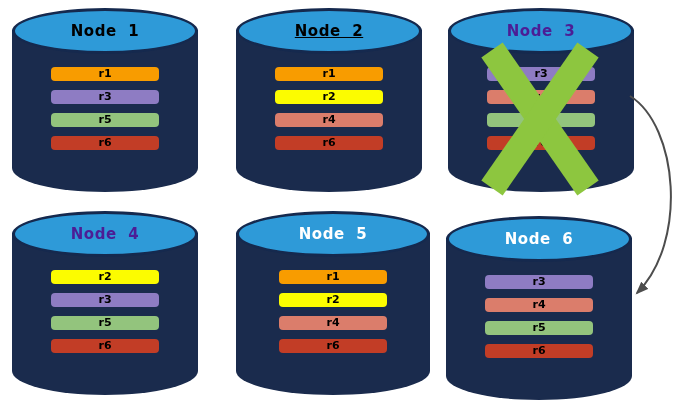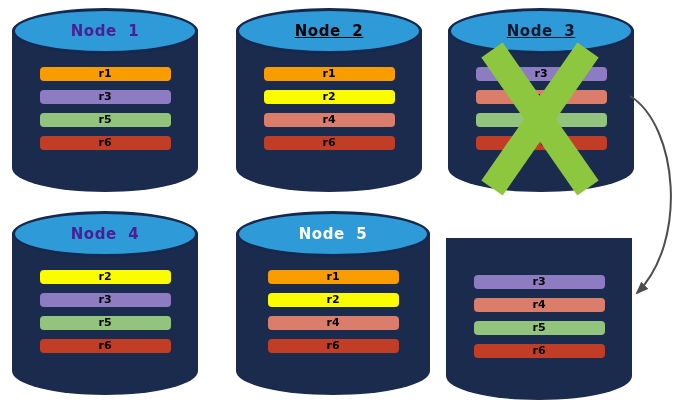--- a/index.html
+++ b/index.html
@@ -19,37 +19,37 @@
     border-radius:0 0 50% 50% / 0 0 24px 24px;}
   .cyl-top{position:absolute;left:0;right:0;top:0;height:46px;
     background:var(--cyl-top,#2E9AD8);
     border:3px solid var(--cyl-outline,#15294E);
     border-radius:50%;box-sizing:border-box;
     display:flex;align-items:center;justify-content:center;}
   .node-title{color:#ffffff;font-weight:bold;font-size:15px;word-spacing:6px;letter-spacing:.5px;}
 
   .bars{position:absolute;left:0;right:0;top:59px;
     display:flex;flex-direction:column;align-items:center;gap:9px;}
-  .bar{width:131px;height:14px;border-radius:4px;
+  .bar{width:108px;height:14px;border-radius:4px;
     font-size:11px;font-weight:bold;color:#000;text-align:center;line-height:14px;}
 
   .x-mark{position:absolute;left:28px;top:32px;display:none;}
   .node.failed .x-mark{display:block;}
 
   .arrow-overlay{position:absolute;left:0;top:0;pointer-events:none;}
 </style>
 </head>
 <body style="background: rgb(255, 255, 255);">
 
 <div class="canvas">
   <div id="nodes">
   <div class="node">
     <div class="cyl-body"></div>
     <div class="cyl-top">
-      <span class="node-title" style="color: #4c1d95;">Node 1</span>
+      <span class="node-title" style="color: #000000;">Node 1</span>
     </div>
     <div class="bars">
           <div class="bar" style="background: rgb(248, 156, 0); color: rgb(0, 0, 0);">r1</div>
           <div class="bar" style="background: rgb(142, 124, 195); color: rgb(0, 0, 0);">r3</div>
           <div class="bar" style="background: rgb(147, 196, 125); color: rgb(0, 0, 0);">r5</div>
           <div class="bar" style="background: rgb(194, 61, 38); color: rgb(0, 0, 0);">r6</div>
         </div>
 
   </div>
 
@@ -63,21 +63,21 @@
           <div class="bar" style="background: rgb(252, 252, 0); color: rgb(0, 0, 0);">r2</div>
           <div class="bar" style="background: rgb(219, 125, 107); color: rgb(0, 0, 0);">r4</div>
           <div class="bar" style="background: rgb(194, 61, 38); color: rgb(0, 0, 0);">r6</div>
         </div>
 
   </div>
 
   <div class="node failed">
     <div class="cyl-body"></div>
     <div class="cyl-top">
-      <span class="node-title" style="color: #0f172a; text-decoration: underline;">Node 3</span>
+      <span class="node-title" style="color: #4c1d95;">Node 3</span>
     </div>
     <div class="bars">
           <div class="bar" style="background: rgb(142, 124, 195); color: rgb(0, 0, 0);">r3</div>
           <div class="bar" style="background: rgb(219, 125, 107); color: rgb(0, 0, 0);">r4</div>
           <div class="bar" style="background: rgb(147, 196, 125); color: rgb(0, 0, 0);">r5</div>
           <div class="bar" style="background: rgb(194, 61, 38); color: rgb(0, 0, 0);">r6</div>
         </div>
     <svg class="x-mark" width="128" height="158" viewBox="0 0 128 158">
       <line x1="16" y1="10" x2="112" y2="148" stroke-width="26" class="x-stroke" stroke="#8DC63F"></line>
       <line x1="112" y1="10" x2="16" y2="148" stroke-width="26" class="x-stroke" stroke="#8DC63F"></line>
@@ -107,20 +107,23 @@
           <div class="bar" style="background: rgb(248, 156, 0); color: rgb(0, 0, 0);">r1</div>
           <div class="bar" style="background: rgb(252, 252, 0); color: rgb(0, 0, 0);">r2</div>
           <div class="bar" style="background: rgb(219, 125, 107); color: rgb(0, 0, 0);">r4</div>
           <div class="bar" style="background: rgb(194, 61, 38); color: rgb(0, 0, 0);">r6</div>
         </div>
 
   </div>
 
   <div class="node">
     <div class="cyl-body"></div>
+    <div class="cyl-top">
+      <span class="node-title" style="color: rgb(255, 255, 255);">Node 6</span>
+    </div>
     <div class="bars">
           <div class="bar" style="background: rgb(142, 124, 195); color: rgb(0, 0, 0);">r3</div>
           <div class="bar" style="background: rgb(219, 125, 107); color: rgb(0, 0, 0);">r4</div>
           <div class="bar" style="background: rgb(147, 196, 125); color: rgb(0, 0, 0);">r5</div>
           <div class="bar" style="background: rgb(194, 61, 38); color: rgb(0, 0, 0);">r6</div>
         </div>
 
   </div>
 </div>
 

